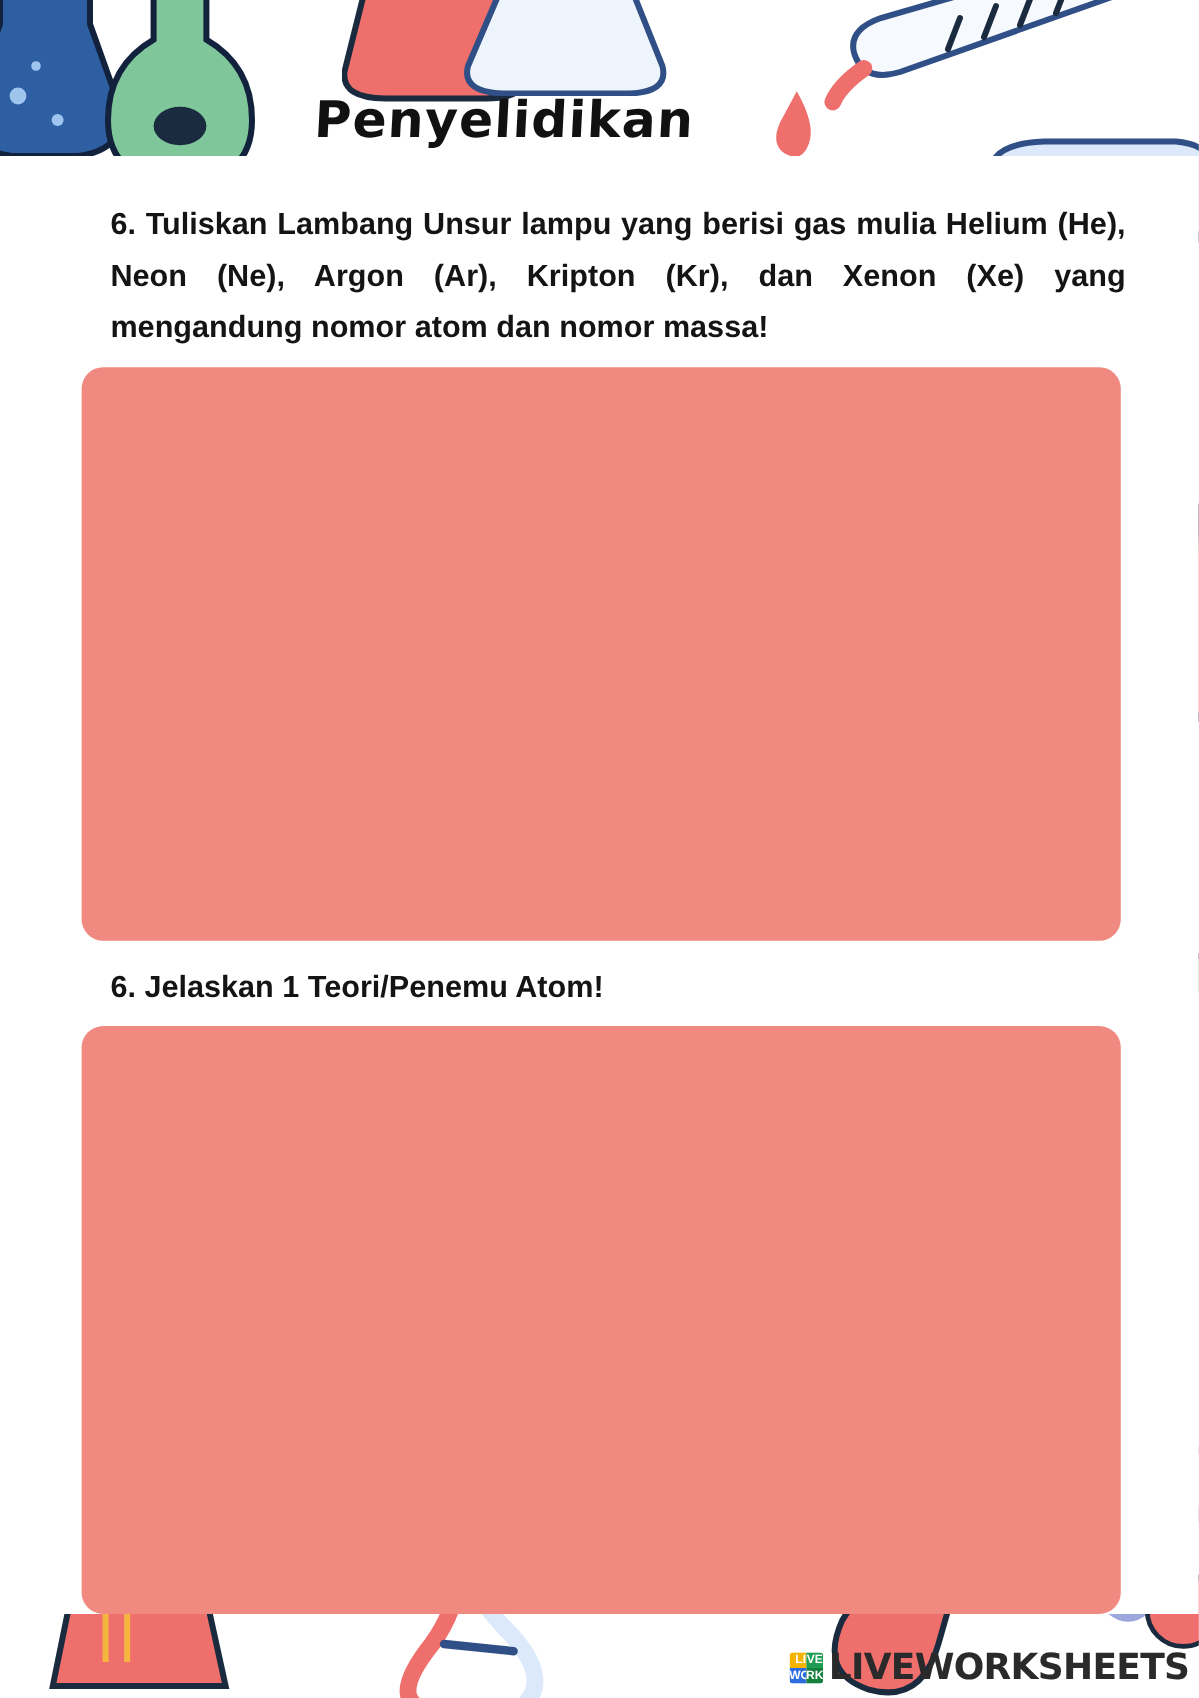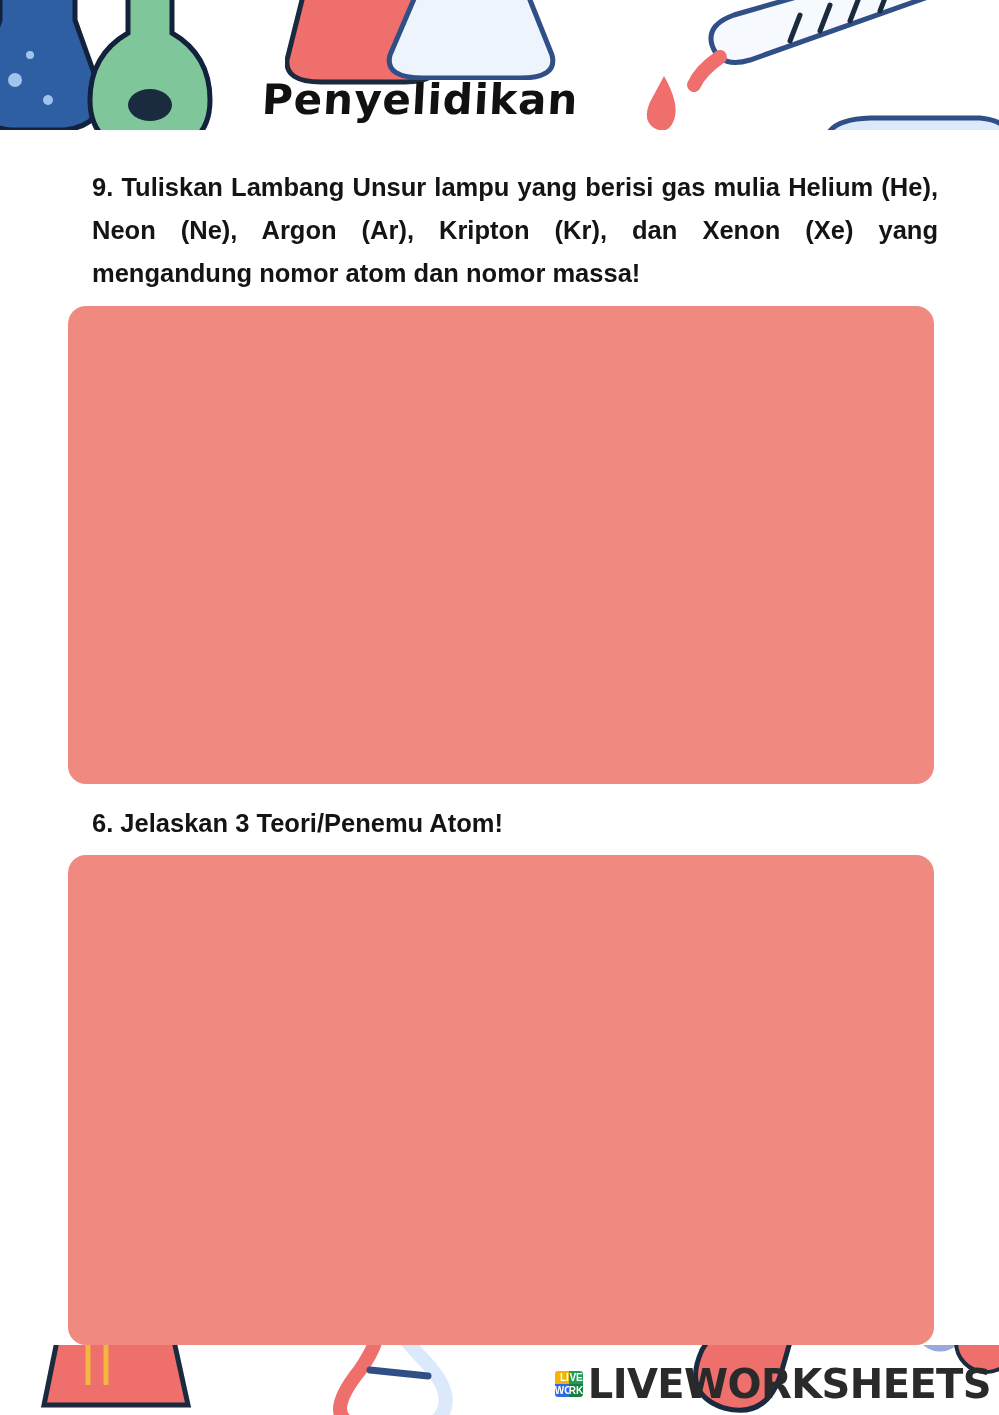--- a/index.html
+++ b/index.html
@@ -122,21 +122,21 @@
     line-height: 13px;
     text-align: right;
   }
   .lw-badge span:nth-child(1) { background: #f4b400; }
   .lw-badge span:nth-child(2) { background: #1f9d55; }
   .lw-badge span:nth-child(3) { background: #2d6cdf; }
   .lw-badge span:nth-child(4) { background: #15803d; }
   .lw-text {
     font-family: "DejaVu Sans", sans-serif;
     font-weight: 700;
-    font-size: 40px;
+    font-size: 30px;
     letter-spacing: -0.6px;
     color: #2a2a2a;
   }
 </style>
 </head>
 <body>
 
 <div class="page-frame">
 
   <svg class="deco" style="left:-30px; top:-40px;" width="300" height="190" viewBox="0 0 300 190">
@@ -238,25 +238,25 @@
     <circle cx="146" cy="192" r="30" fill="#ef6f6c" stroke="#1b2b3f" stroke-width="4"></circle>
   </svg>
 </div>
 
 <div class="white-band"></div>
 
 <div class="content">
 
   <div class="title">Penyelidikan</div>
 
-  <div class="question q5">9. Tuliskan Lambang Unsur lampu yang berisi gas mulia Helium (He), Neon (Ne), Argon (Ar), Kripton (Kr), dan Xenon (Xe) yang mengandung nomor atom dan nomor massa!</div>
+  <div class="question q5">6. Tuliskan Lambang Unsur lampu yang berisi gas mulia Helium (He), Neon (Ne), Argon (Ar), Kripton (Kr), dan Xenon (Xe) yang mengandung nomor atom dan nomor massa!</div>
 
   <div class="answer-box" id="answer-box-5" placeholder=""></div>
 
-  <div class="question q6">6. Jelaskan 3 Teori/Penemu Atom!</div>
+  <div class="question q6">6. Jelaskan 1 Teori/Penemu Atom!</div>
 
   <div class="answer-box" id="answer-box-6" placeholder=""></div>
 </div>
 
 <div class="footer-logo">
   <span class="lw-badge">
     <span>LI</span>
     <span>VE</span>
     <span>WO</span>
     <span>RK</span>

